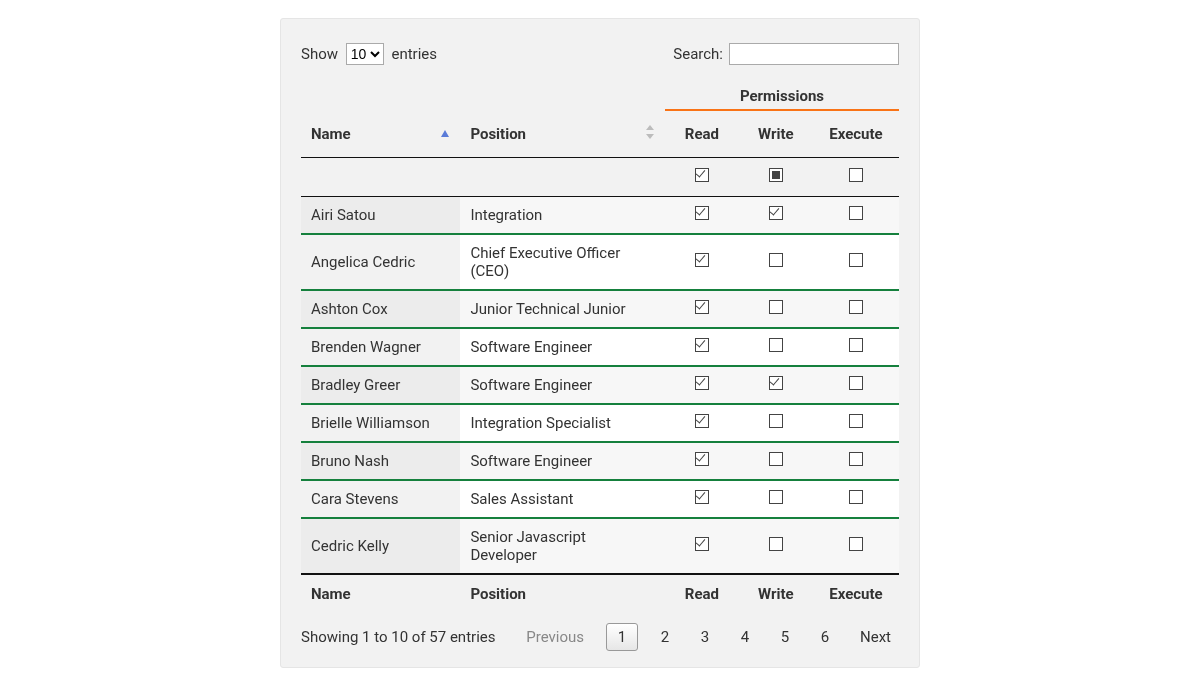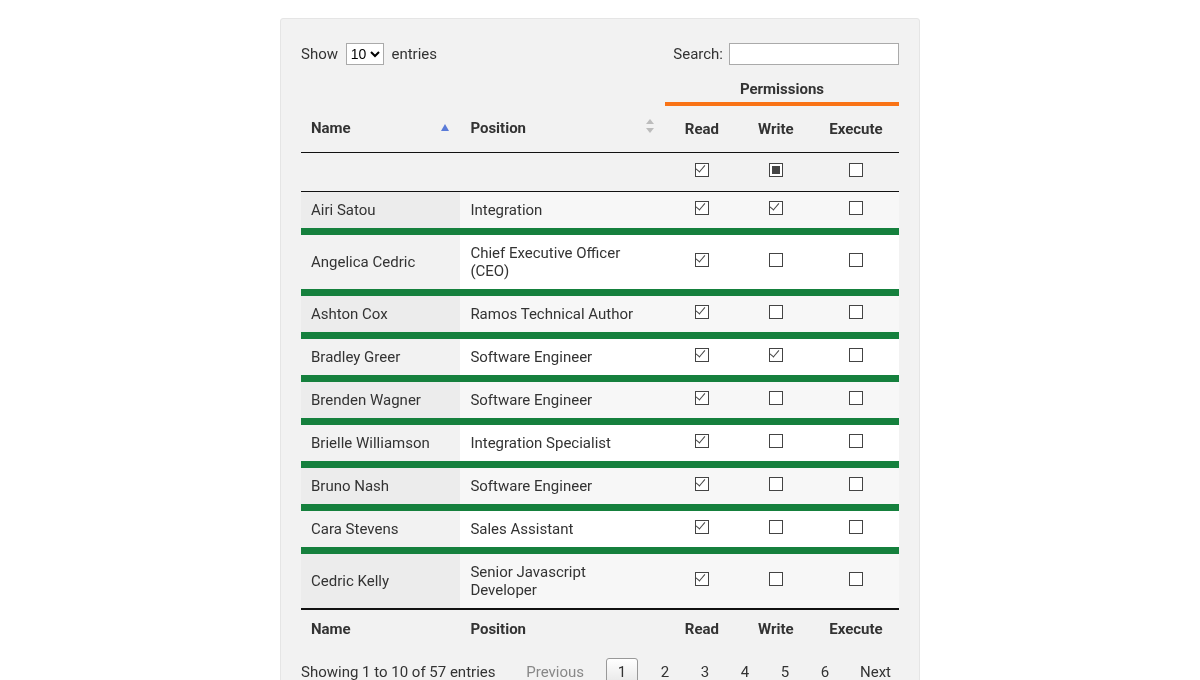--- a/index.html
+++ b/index.html
@@ -1,36 +1,36 @@
 <!DOCTYPE html>
 <html><head>
 <meta charset="utf-8">
 <style>
   html,body{margin:0;padding:0;background:#fff;font-family:-apple-system,"Segoe UI",Roboto,Helvetica,Arial,sans-serif;color:#333;font-size:15px}
   .page{width:1200px;height:680px;box-sizing:border-box;padding:18px 0 0 0}
   .panel{width:640px;margin:0 auto;background:#f2f2f2;border:1px solid #e5e5e5;border-radius:3px;padding:24px 20px 16px 20px;box-sizing:border-box}
-  .topbar{display:flex;justify-content:space-between;align-items:flex-end;margin-bottom:11px}
+  .topbar{display:flex;justify-content:space-between;align-items:flex-end;margin-bottom:18px}
   .topbar label{font-size:15px}
   select{font-size:14px;margin:0 4px;height:22px;background:#fff;border:1px solid #aaa}
   .search-wrap{display:flex;align-items:center}
   .search-wrap span{font-weight:400;margin-right:6px}
   .search-wrap input{width:170px;height:22px;border:1px solid #aaa;background:#fff;box-sizing:border-box;padding:0 4px}
   table{width:100%;border-collapse:collapse;font-size:15px}
   thead th{font-weight:700;text-align:left;padding:10px 10px}
-  thead tr.group th{text-align:center;border-bottom:4px solid #f97316;padding:4px 10px;font-weight:700}
+  thead tr.group th{text-align:center;border-bottom:2px solid #f97316;padding:4px 10px;font-weight:700}
   thead tr.group th.nobord{border-bottom:none}
   thead tr.cols th{border-bottom:1px solid #111;vertical-align:middle;padding:14px 10px}
   thead tr.cols th.perm{text-align:center}
   thead tr.selectall th{border-bottom:1px solid #111;padding:10px 10px}
   thead tr.selectall th.perm{text-align:center}
   .sort-ico{display:inline-block;vertical-align:middle;margin-left:auto;float:right}
   .sort-asc svg{width:10px;height:10px}
   .sort-both{opacity:.3}
   .sort-both svg{width:10px;height:14px}
-  tbody td{padding:9px 10px;border-bottom:7px solid #15803d}
+  tbody td{padding:9px 10px;border-bottom:2px solid #15803d}
   tbody tr:nth-child(odd) td.name{background:#ececec}
   tbody tr:nth-child(even) td.name{background:#f2f2f2}
   tbody tr:nth-child(odd) td:not(.name){background:#f7f7f7}
   tbody tr:nth-child(even) td:not(.name){background:#fff}
   tbody tr:last-child td{border-bottom:2px solid #111}
   td.perm,th.perm{text-align:center}
   .cb{display:inline-block;width:14px;height:14px;border:1.5px solid #444;box-sizing:border-box;position:relative;background:#fff}
   .cb.checked::after{content:"";position:absolute;left:2.5px;top:-1px;width:4px;height:8px;border:solid #444;border-width:0 1.8px 1.8px 0;transform:rotate(40deg)}
   .cb.indet::after{content:"";position:absolute;left:2px;top:2px;right:2px;bottom:2px;background:#444}
   tfoot th{font-weight:700;text-align:left;padding:10px 10px;border-top:none}
@@ -106,37 +106,37 @@
           </tr>
           <tr>
             <td class="name">Angelica Cedric</td>
             <td>Chief Executive Officer (CEO)</td>
             <td class="perm"><span class="cb checked"></span></td>
             <td class="perm"><span class="cb"></span></td>
             <td class="perm"><span class="cb"></span></td>
           </tr>
           <tr>
             <td class="name">Ashton Cox</td>
-            <td>Ramos Technical Author</td>
+            <td>Junior Technical Junior</td>
+            <td class="perm"><span class="cb checked"></span></td>
+            <td class="perm"><span class="cb"></span></td>
+            <td class="perm"><span class="cb"></span></td>
+          </tr>
+          <tr>
+            <td class="name">Brenden Wagner</td>
+            <td>Software Engineer</td>
             <td class="perm"><span class="cb checked"></span></td>
             <td class="perm"><span class="cb"></span></td>
             <td class="perm"><span class="cb"></span></td>
           </tr>
           <tr>
             <td class="name">Bradley Greer</td>
             <td>Software Engineer</td>
             <td class="perm"><span class="cb checked"></span></td>
             <td class="perm"><span class="cb checked"></span></td>
-            <td class="perm"><span class="cb"></span></td>
-          </tr>
-          <tr>
-            <td class="name">Brenden Wagner</td>
-            <td>Software Engineer</td>
-            <td class="perm"><span class="cb checked"></span></td>
-            <td class="perm"><span class="cb"></span></td>
             <td class="perm"><span class="cb"></span></td>
           </tr>
           <tr>
             <td class="name">Brielle Williamson</td>
             <td>Integration Specialist</td>
             <td class="perm"><span class="cb checked"></span></td>
             <td class="perm"><span class="cb"></span></td>
             <td class="perm"><span class="cb"></span></td>
           </tr>
           <tr>

